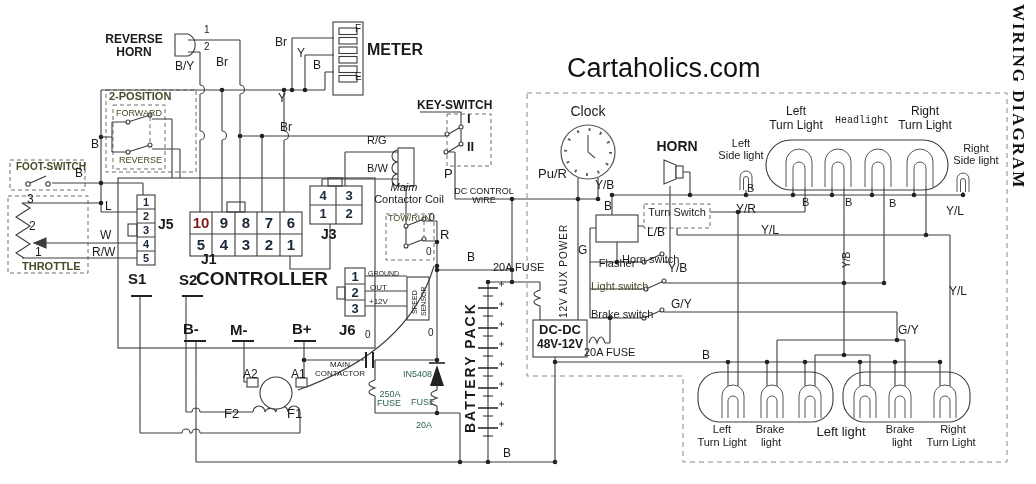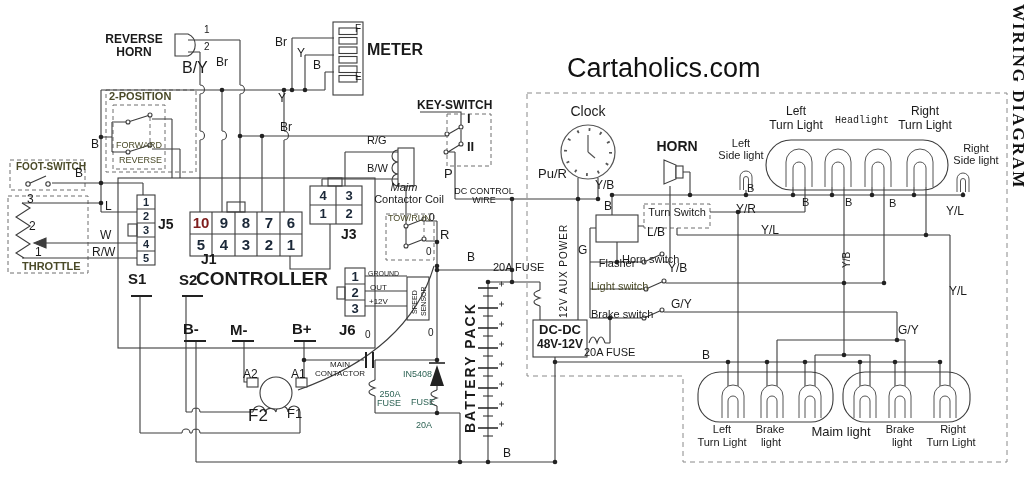--- a/index.html
+++ b/index.html
@@ -271,30 +271,30 @@
         <circle cx="895" cy="362" r="2.3"></circle>
         <circle cx="940" cy="362" r="2.3"></circle>
     </g>
   </svg>
 
   <div id="labels">
       <div class="lbl" style="font-size: 12px; font-weight: bold; left: 134px; top: 33px; transform: translateX(-50%);">REVERSE</div>
       <div class="lbl" style="font-size: 12px; font-weight: bold; left: 134px; top: 46px; transform: translateX(-50%);">HORN</div>
       <div class="lbl" style="font-size: 10px; left: 204px; top: 25px;">1</div>
       <div class="lbl" style="font-size: 10px; left: 204px; top: 42px;">2</div>
-      <div class="lbl" style="font-size: 16px; left: 182px; top: 60px;">B/Y</div>
+      <div class="lbl" style="font-size: 12px; left: 175px; top: 60px;">B/Y</div>
       <div class="lbl" style="font-size: 12px; left: 216px; top: 56px;">Br</div>
       <div class="lbl" style="font-size: 12px; left: 275px; top: 36px;">Br</div>
       <div class="lbl" style="font-size: 12px; left: 297px; top: 47px;">Y</div>
       <div class="lbl" style="font-size: 12px; left: 313px; top: 59px;">B</div>
       <div class="lbl" style="font-size: 10px; left: 355px; top: 24px;">F</div>
       <div class="lbl" style="font-size: 10px; left: 355px; top: 72px;">E</div>
       <div class="lbl" style="font-size: 16px; font-weight: bold; left: 367px; top: 42px;">METER</div>
       <div class="lbl" style="font-size: 11px; font-weight: bold; color: rgb(74, 74, 40); left: 109px; top: 91px;">2-POSITION</div>
-      <div class="lbl" style="font-size: 9px; color: rgb(74, 74, 40); left: 116px; top: 109px; margin-top: 32px;">FORWARD</div>
+      <div class="lbl" style="font-size: 9px; color: rgb(74, 74, 40); left: 116px; top: 109px;">FORWARD</div>
       <div class="lbl" style="font-size: 9px; color: rgb(74, 74, 40); left: 119px; top: 156px;">REVERSE</div>
       <div class="lbl" style="font-size: 12px; left: 91px; top: 138px;">B</div>
       <div class="lbl" style="font-size: 12px; left: 278px; top: 92px;">Y</div>
       <div class="lbl" style="font-size: 12px; left: 280px; top: 121px;">Br</div>
       <div class="lbl" style="font-size: 12px; font-weight: bold; left: 417px; top: 99px;">KEY-SWITCH</div>
       <div class="lbl" style="font-size: 13px; font-weight: bold; left: 467px; top: 112px;">I</div>
       <div class="lbl" style="font-size: 13px; font-weight: bold; left: 467px; top: 140px;">II</div>
       <div class="lbl" style="font-size: 11px; left: 367px; top: 135px;">R/G</div>
       <div class="lbl" style="font-size: 11px; left: 367px; top: 163px;">B/W</div>
       <div class="lbl" style="font-size: 13px; left: 444px; top: 167px;">P</div>
@@ -327,21 +327,21 @@
       <div class="lbl" style="font-size: 15px; font-weight: bold; color: rgb(27, 40, 56); left: 224px; top: 215px; transform: translateX(-50%);">9</div>
       <div class="lbl" style="font-size: 15px; font-weight: bold; color: rgb(27, 40, 56); left: 246px; top: 215px; transform: translateX(-50%);">8</div>
       <div class="lbl" style="font-size: 15px; font-weight: bold; color: rgb(27, 40, 56); left: 269px; top: 215px; transform: translateX(-50%);">7</div>
       <div class="lbl" style="font-size: 15px; font-weight: bold; color: rgb(27, 40, 56); left: 291px; top: 215px; transform: translateX(-50%);">6</div>
       <div class="lbl" style="font-size: 15px; font-weight: bold; color: rgb(27, 40, 56); left: 201px; top: 237px; transform: translateX(-50%);">5</div>
       <div class="lbl" style="font-size: 15px; font-weight: bold; color: rgb(27, 40, 56); left: 224px; top: 237px; transform: translateX(-50%);">4</div>
       <div class="lbl" style="font-size: 15px; font-weight: bold; color: rgb(27, 40, 56); left: 246px; top: 237px; transform: translateX(-50%);">3</div>
       <div class="lbl" style="font-size: 15px; font-weight: bold; color: rgb(27, 40, 56); left: 269px; top: 237px; transform: translateX(-50%);">2</div>
       <div class="lbl" style="font-size: 15px; font-weight: bold; color: rgb(27, 40, 56); left: 291px; top: 237px; transform: translateX(-50%);">1</div>
       <div class="lbl" style="font-size: 14px; font-weight: bold; left: 201px; top: 252px;">J1</div>
-      <div class="lbl" style="font-size: 14px; font-weight: bold; left: 321px; top: 227px; margin-left: 20px;">J3</div>
+      <div class="lbl" style="font-size: 14px; font-weight: bold; left: 321px; top: 227px;">J3</div>
       <div class="lbl" style="font-size: 13px; font-weight: bold; color: rgb(27, 40, 56); left: 323px; top: 189px; transform: translateX(-50%);">4</div>
       <div class="lbl" style="font-size: 13px; font-weight: bold; color: rgb(27, 40, 56); left: 349px; top: 189px; transform: translateX(-50%);">3</div>
       <div class="lbl" style="font-size: 13px; font-weight: bold; color: rgb(27, 40, 56); left: 323px; top: 207px; transform: translateX(-50%);">1</div>
       <div class="lbl" style="font-size: 13px; font-weight: bold; color: rgb(27, 40, 56); left: 349px; top: 207px; transform: translateX(-50%);">2</div>
       <div class="lbl" style="font-size: 15px; font-weight: bold; left: 128px; top: 271px;">S1</div>
       <div class="lbl" style="font-size: 15px; font-weight: bold; left: 179px; top: 272px;">S2</div>
       <div class="lbl" style="font-size: 19px; font-weight: bold; left: 196px; top: 269px;">CONTROLLER</div>
       <div class="lbl" style="font-size: 15px; font-weight: bold; left: 183px; top: 321px;">B-</div>
       <div class="lbl" style="font-size: 15px; font-weight: bold; left: 230px; top: 322px;">M-</div>
       <div class="lbl" style="font-size: 15px; font-weight: bold; left: 292px; top: 321px;">B+</div>
@@ -353,21 +353,21 @@
       <div class="lbl" style="font-size: 8px; left: 370px; top: 284px;">OUT</div>
       <div class="lbl" style="font-size: 8px; left: 369px; top: 298px;">+12V</div>
       <div class="lbl" style="font-size: 7px; left: 411px; top: 314px; transform-origin: 0px 0px; transform: rotate(-90deg);">SPEED</div>
       <div class="lbl" style="font-size: 7px; left: 420px; top: 316px; transform-origin: 0px 0px; transform: rotate(-90deg);">SENSOR</div>
       <div class="lbl" style="font-size: 10px; left: 365px; top: 330px;">0</div>
       <div class="lbl" style="font-size: 10px; left: 428px; top: 328px;">0</div>
       <div class="lbl" style="font-size: 12px; left: 243px; top: 368px;">A2</div>
       <div class="lbl" style="font-size: 12px; left: 291px; top: 368px;">A1</div>
       <div class="lbl" style="font-size: 8px; left: 340px; top: 361px; transform: translateX(-50%);">MAIN</div>
       <div class="lbl" style="font-size: 8px; left: 340px; top: 370px; transform: translateX(-50%);">CONTACTOR</div>
-      <div class="lbl" style="font-size: 17px; left: 248px; top: 407px;">F2</div>
+      <div class="lbl" style="font-size: 13px; left: 224px; top: 407px;">F2</div>
       <div class="lbl" style="font-size: 13px; left: 287px; top: 407px;">F1</div>
       <div class="lbl" style="font-size: 9px; color: rgb(46, 99, 85); left: 403px; top: 370px;">IN5408</div>
       <div class="lbl" style="font-size: 9px; color: rgb(46, 99, 85); left: 390px; top: 390px; transform: translateX(-50%);">250A</div>
       <div class="lbl" style="font-size: 9px; color: rgb(46, 99, 85); left: 389px; top: 399px; transform: translateX(-50%);">FUSE</div>
       <div class="lbl" style="font-size: 9px; color: rgb(46, 99, 85); left: 424px; top: 389px; transform: translateX(-50%); margin-top: 32px;">20A</div>
       <div class="lbl" style="font-size: 9px; color: rgb(46, 99, 85); left: 423px; top: 398px; transform: translateX(-50%);">FUSE</div>
       <div class="lbl" style="font-size: 12px; left: 503px; top: 447px;">B</div>
       <div class="lbl" style="font-size: 14px; font-weight: bold; letter-spacing: 2px; left: 463px; top: 433px; transform-origin: 0px 0px; transform: rotate(-90deg);">BATTERY PACK</div>
       <div class="lbl" style="font-size: 10px; letter-spacing: 1px; left: 559px; top: 318px; transform-origin: 0px 0px; transform: rotate(-90deg);">12V AUX POWER</div>
       <div class="lbl" style="font-size: 13px; font-weight: bold; left: 560px; top: 323px; transform: translateX(-50%);">DC-DC</div>
@@ -404,21 +404,21 @@
       <div class="lbl" style="font-size: 12px; left: 946px; top: 205px;">Y/L</div>
       <div class="lbl" style="font-size: 12px; left: 761px; top: 224px;">Y/L</div>
       <div class="lbl" style="font-size: 10px; left: 842px; top: 268px; transform-origin: 0px 0px; transform: rotate(-90deg);">Y/B</div>
       <div class="lbl" style="font-size: 12px; left: 949px; top: 285px;">Y/L</div>
       <div class="lbl" style="font-size: 12px; left: 898px; top: 324px;">G/Y</div>
       <div class="lbl" style="font-size: 12px; left: 702px; top: 349px;">B</div>
       <div class="lbl" style="font-size: 11px; left: 722px; top: 424px; transform: translateX(-50%);">Left</div>
       <div class="lbl" style="font-size: 11px; left: 722px; top: 437px; transform: translateX(-50%);">Turn Light</div>
       <div class="lbl" style="font-size: 11px; left: 770px; top: 424px; transform: translateX(-50%);">Brake</div>
       <div class="lbl" style="font-size: 11px; left: 771px; top: 437px; transform: translateX(-50%);">light</div>
-      <div class="lbl" style="font-size: 13px; left: 841px; top: 425px; transform: translateX(-50%);">Maim light</div>
+      <div class="lbl" style="font-size: 13px; left: 841px; top: 425px; transform: translateX(-50%);">Left light</div>
       <div class="lbl" style="font-size: 11px; left: 900px; top: 424px; transform: translateX(-50%);">Brake</div>
       <div class="lbl" style="font-size: 11px; left: 902px; top: 437px; transform: translateX(-50%);">light</div>
       <div class="lbl" style="font-size: 11px; left: 953px; top: 424px; transform: translateX(-50%);">Right</div>
       <div class="lbl" style="font-size: 11px; left: 951px; top: 437px; transform: translateX(-50%);">Turn Light</div>
     </div>
 
   <div id="watermark">Cartaholics.com</div>
   <div id="side-title">WIRING DIAGRAM</div>
 </div>
 

